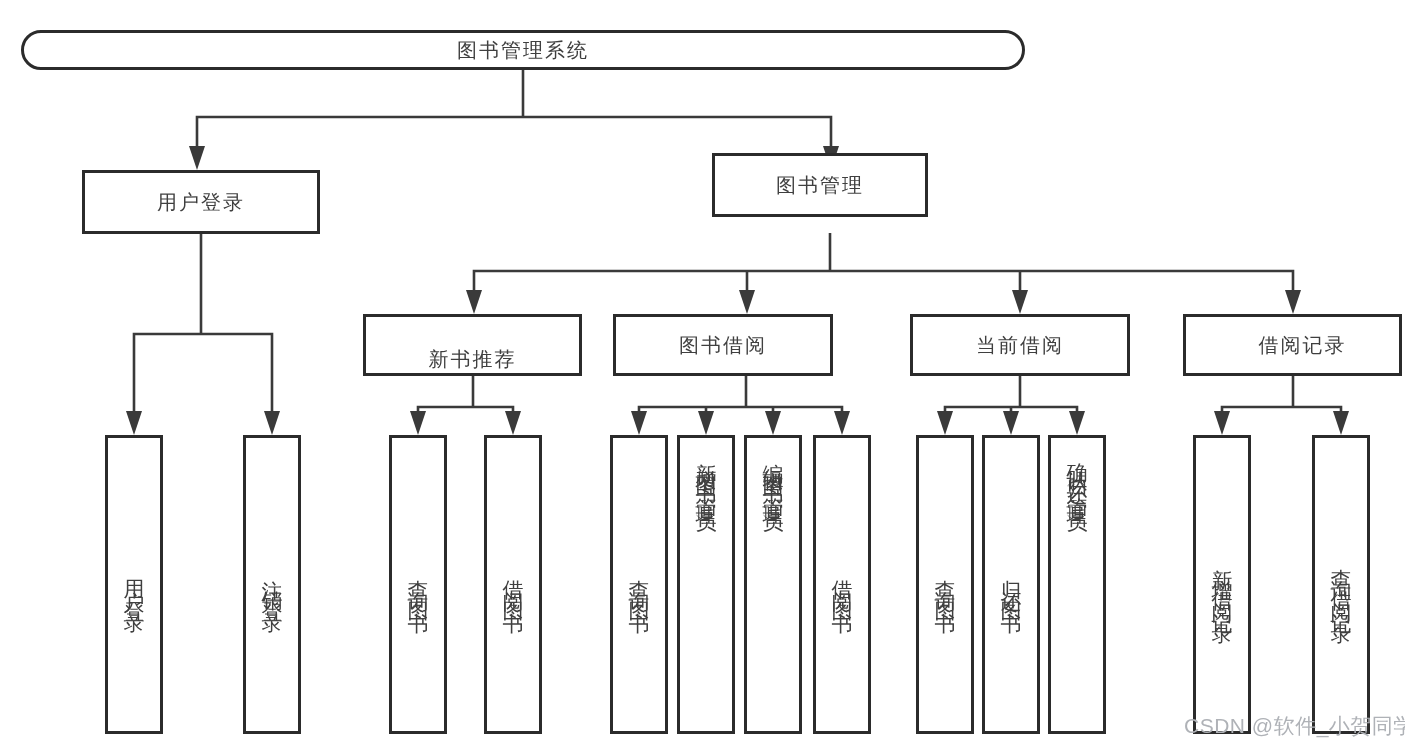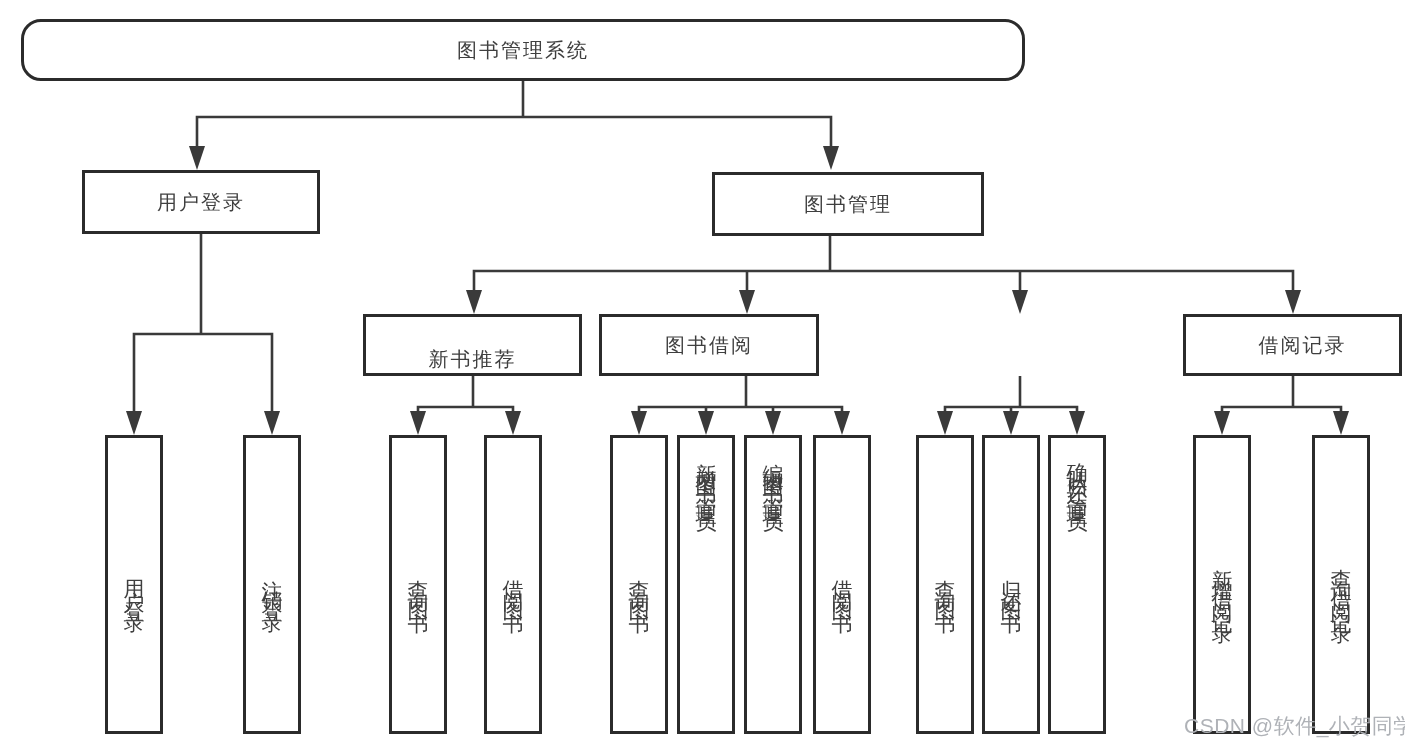--- a/index.html
+++ b/index.html
@@ -105,36 +105,39 @@
 
       <polygon points="937,411 953,411 945,435"></polygon>
       <polygon points="1003,411 1019,411 1011,435"></polygon>
       <polygon points="1069,411 1085,411 1077,435"></polygon>
 
       <polygon points="1214,411 1230,411 1222,435"></polygon>
       <polygon points="1333,411 1349,411 1341,435"></polygon>
     </g>
   </svg>
 
-  <div class="node hbox" style="left:21px;top:19px;width:1004px;height:62px;border-radius:20px;">
+  <div class="node hbox" style="left:21px;top:30px;width:1004px;height:40px;border-radius:20px;">
     <span>图书管理系统</span>
   </div>
 
   <div class="node hbox" style="left:82px;top:170px;width:238px;height:64px;">
     <span>用户登录</span>
   </div>
-  <div class="node hbox" style="left:712px;top:172px;width:272px;height:64px;">
+  <div class="node hbox" style="left:712px;top:153px;width:216px;height:64px;">
     <span>图书管理</span>
   </div>
 
   <div class="node hbox" style="left:363px;top:314px;width:219px;height:62px;align-items:flex-end;">
     <span>新书推荐</span>
   </div>
-  <div class="node hbox" style="left:599px;top:314px;width:220px;height:62px;">
+  <div class="node hbox" style="left:613px;top:314px;width:220px;height:62px;">
     <span>图书借阅</span>
+  </div>
+  <div class="node hbox" style="left:910px;top:314px;width:220px;height:62px;">
+    <span>当前借阅</span>
   </div>
   <div class="node hbox" style="left:1183px;top:314px;width:219px;height:62px;padding-left:20px;">
     <span>借阅记录</span>
   </div>
 
   <div class="node leaf" style="left:105px;top:435px;width:58px;height:299px;">
     <span>用户登录</span>
   </div>
   <div class="node leaf" style="left:243px;top:435px;width:58px;height:299px;">
     <span>注销登录</span>

